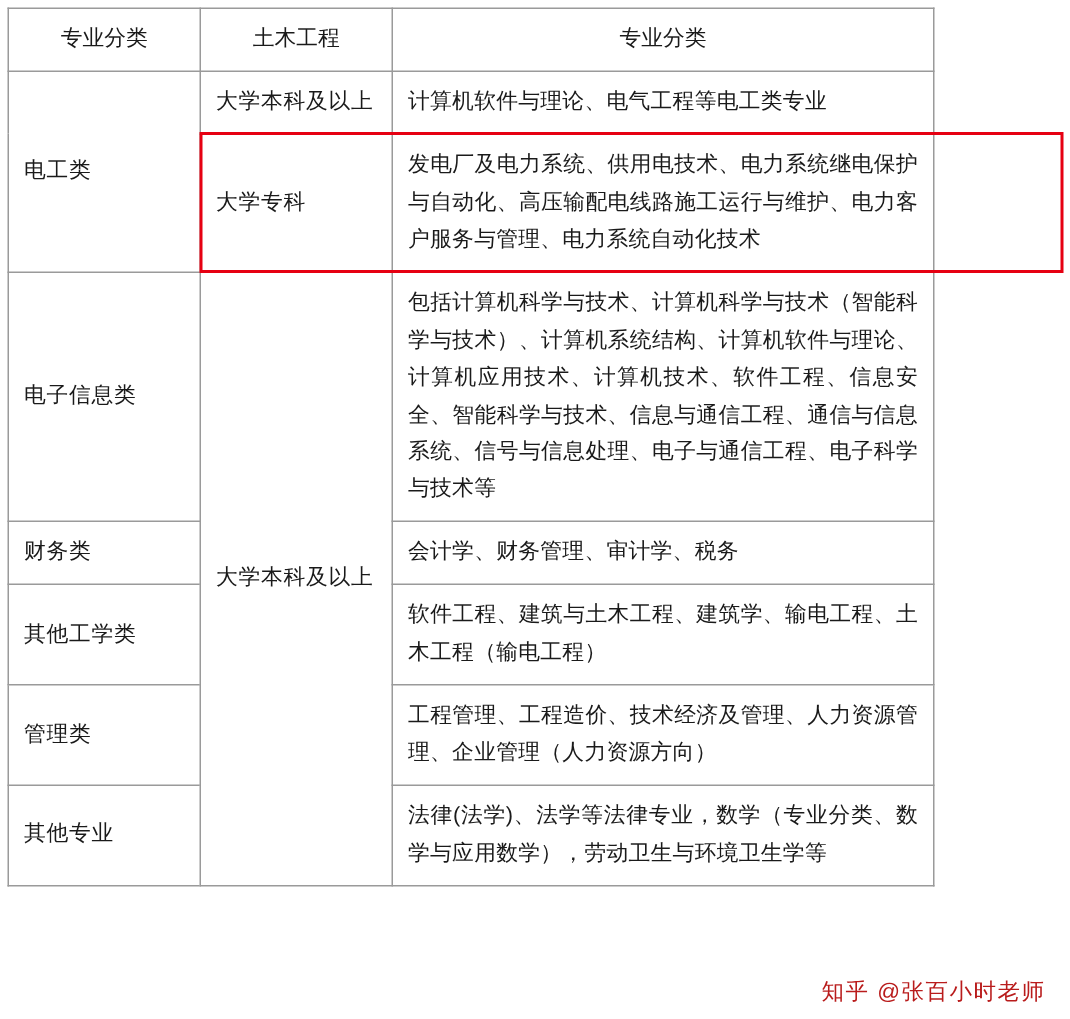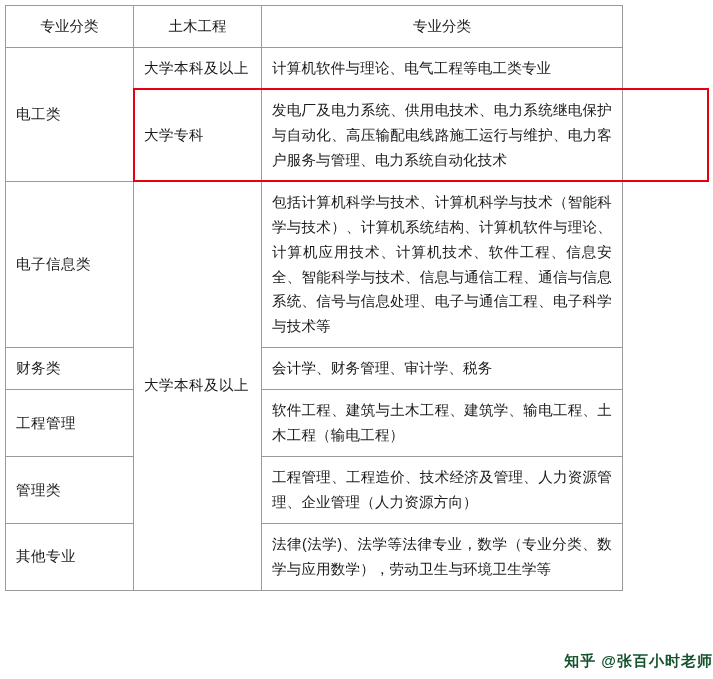--- a/index.html
+++ b/index.html
@@ -58,27 +58,26 @@
     left: 132px;
     top: 133px;
     width: 574px;
     height: 90px;
     border: 2px solid #e60012;
     box-sizing: border-box;
     pointer-events: none;
   }
   #watermark {
     position: absolute;
-    right: 0;
+    right: 16px;
     bottom: 8px;
     font-size: 15px;
-    color: #14532d;
+    color: #b91c1c;
     letter-spacing: 1px;
     white-space: nowrap;
-    font-weight: bold;
   }
 </style>
 </head>
 <body>
 
 <table id="major-table">
   <colgroup>
     <col class="col-cat">
     <col class="col-edu">
     <col class="col-req">
@@ -103,21 +102,21 @@
     <tr>
       <td class="cat">电子信息类</td>
       <td class="edu" rowspan="5">大学本科及以上</td>
       <td class="req">包括计算机科学与技术、计算机科学与技术（智能科学与技术）、计算机系统结构、计算机软件与理论、计算机应用技术、计算机技术、软件工程、信息安全、智能科学与技术、信息与通信工程、通信与信息系统、信号与信息处理、电子与通信工程、电子科学与技术等</td>
     </tr>
     <tr>
       <td class="cat">财务类</td>
       <td class="req">会计学、财务管理、审计学、税务</td>
     </tr>
     <tr>
-      <td class="cat">工程管理</td>
+      <td class="cat">其他工学类</td>
       <td class="req">软件工程、建筑与土木工程、建筑学、输电工程、土木工程（输电工程）</td>
     </tr>
     <tr>
       <td class="cat">管理类</td>
       <td class="req">工程管理、工程造价、技术经济及管理、人力资源管理、企业管理（人力资源方向）</td>
     </tr>
     <tr>
       <td class="cat">其他专业</td>
       <td class="req">法律(法学)、法学等法律专业，数学（专业分类、数学与应用数学），劳动卫生与环境卫生学等</td>
     </tr>

